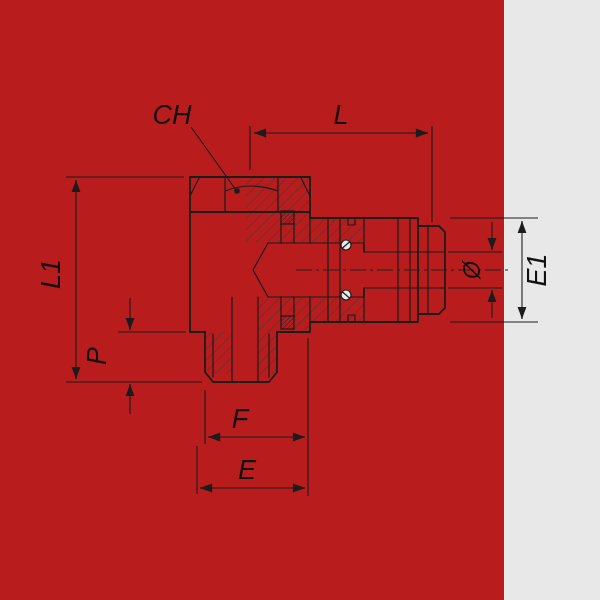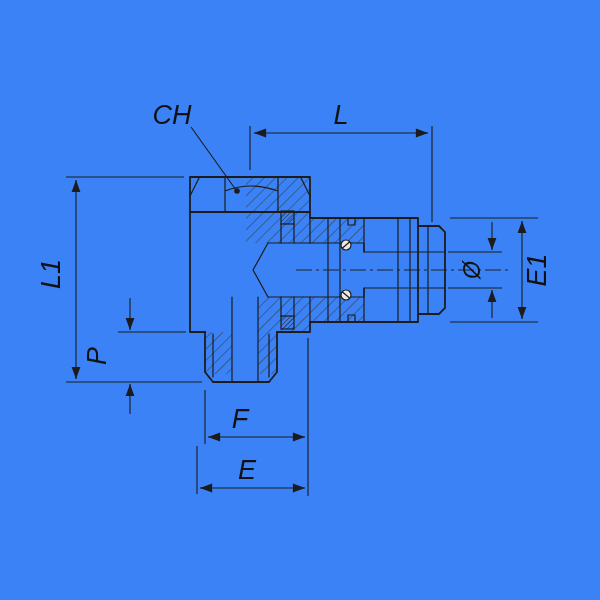--- a/index.html
+++ b/index.html
@@ -1,21 +1,21 @@
 <!DOCTYPE html>
 <html><head>
 <meta charset="utf-8">
 <style>
   html,body{margin:0;padding:0;}
   body{
     width:600px;height:600px;overflow:hidden;
     background:#e8e8e8;
     font-family:"Liberation Sans", sans-serif;
   }
-  .stage{position:relative;width:600px;height:600px;background:#3b82f6;}
+  .stage{position:relative;width:504px;height:600px;background:#b91c1c;}
   svg{position:absolute;left:0;top:0;}
   .outline{stroke:#1c1c1c;stroke-width:1.8;fill:none;stroke-linecap:round;}
   .inner{stroke:#1c1c1c;stroke-width:1.2;fill:none;stroke-linecap:round;}
   .hatchfill{fill:url(#hatch);stroke:none;}
   .hatchdense{fill:url(#hatch2);stroke:#1c1c1c;stroke-width:1.2;}
   .whitebit{fill:#e8e8e8;stroke:#1c1c1c;stroke-width:1.2;}
   .center{stroke:#222;stroke-width:1.1;fill:none;stroke-dasharray:16 4 3 4;}
   .dim{stroke:#1c1c1c;stroke-width:1.1;fill:none;}
   .dimtext{
     fill:#111;

